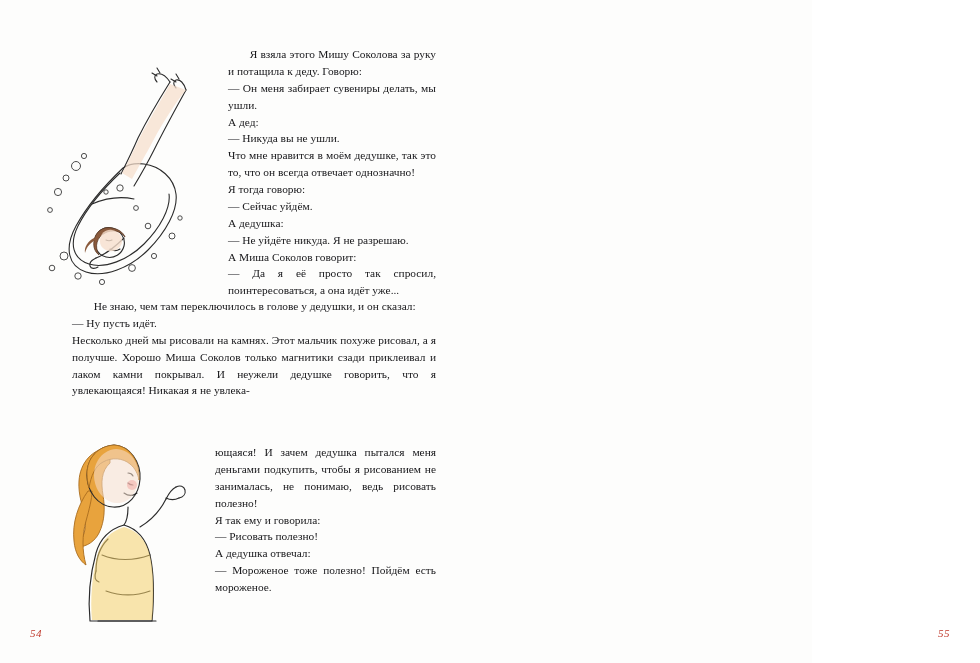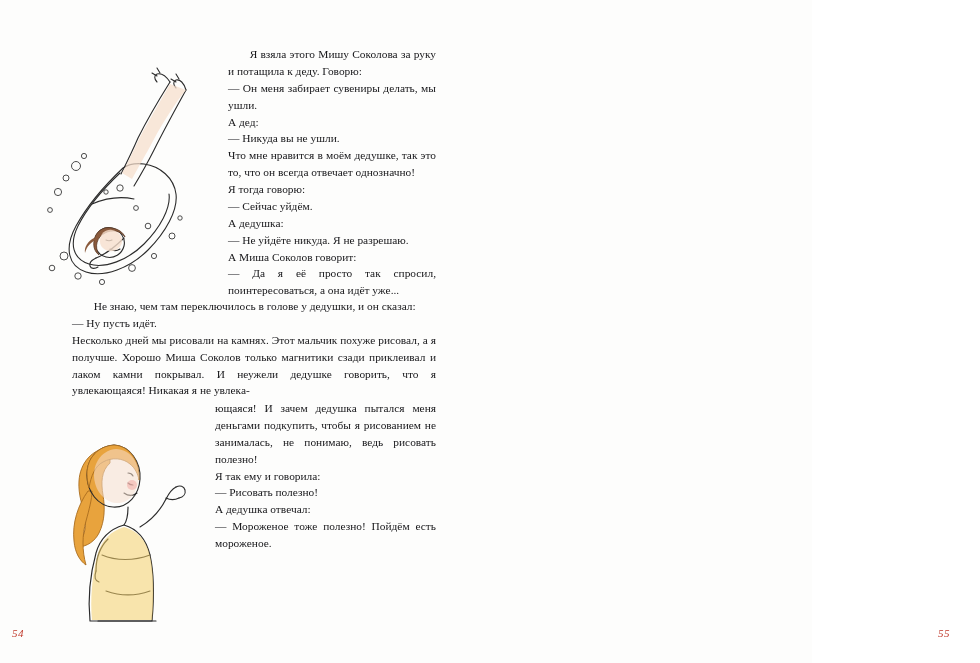--- a/index.html
+++ b/index.html
@@ -49,34 +49,34 @@
     top: 46px;
     width: 208px;
   }
   #left-text-mid {
     left: 72px;
     top: 298px;
     width: 364px;
   }
   #left-text-bottom {
     left: 215px;
-    top: 400px;
+    top: 444px;
     width: 221px;
   }
 
   .folio {
     position: absolute;
     bottom: 24px;
     font-family: "Liberation Serif", serif;
     font-style: italic;
     font-size: 11px;
     color: #c0392b;
     letter-spacing: 0.5px;
   }
-  .folio-left { left: 12px; }
+  .folio-left { left: 30px; }
   .folio-right { right: 30px; margin-top: 9px; }
 
   .illus {
     position: absolute;
     pointer-events: none;
   }
 
   
   #illus-bath { left: 20px; top: 60px; width: 215px; height: 240px; }
   #illus-girl-draw { left: 36px; top: 405px; width: 190px; height: 230px; }

